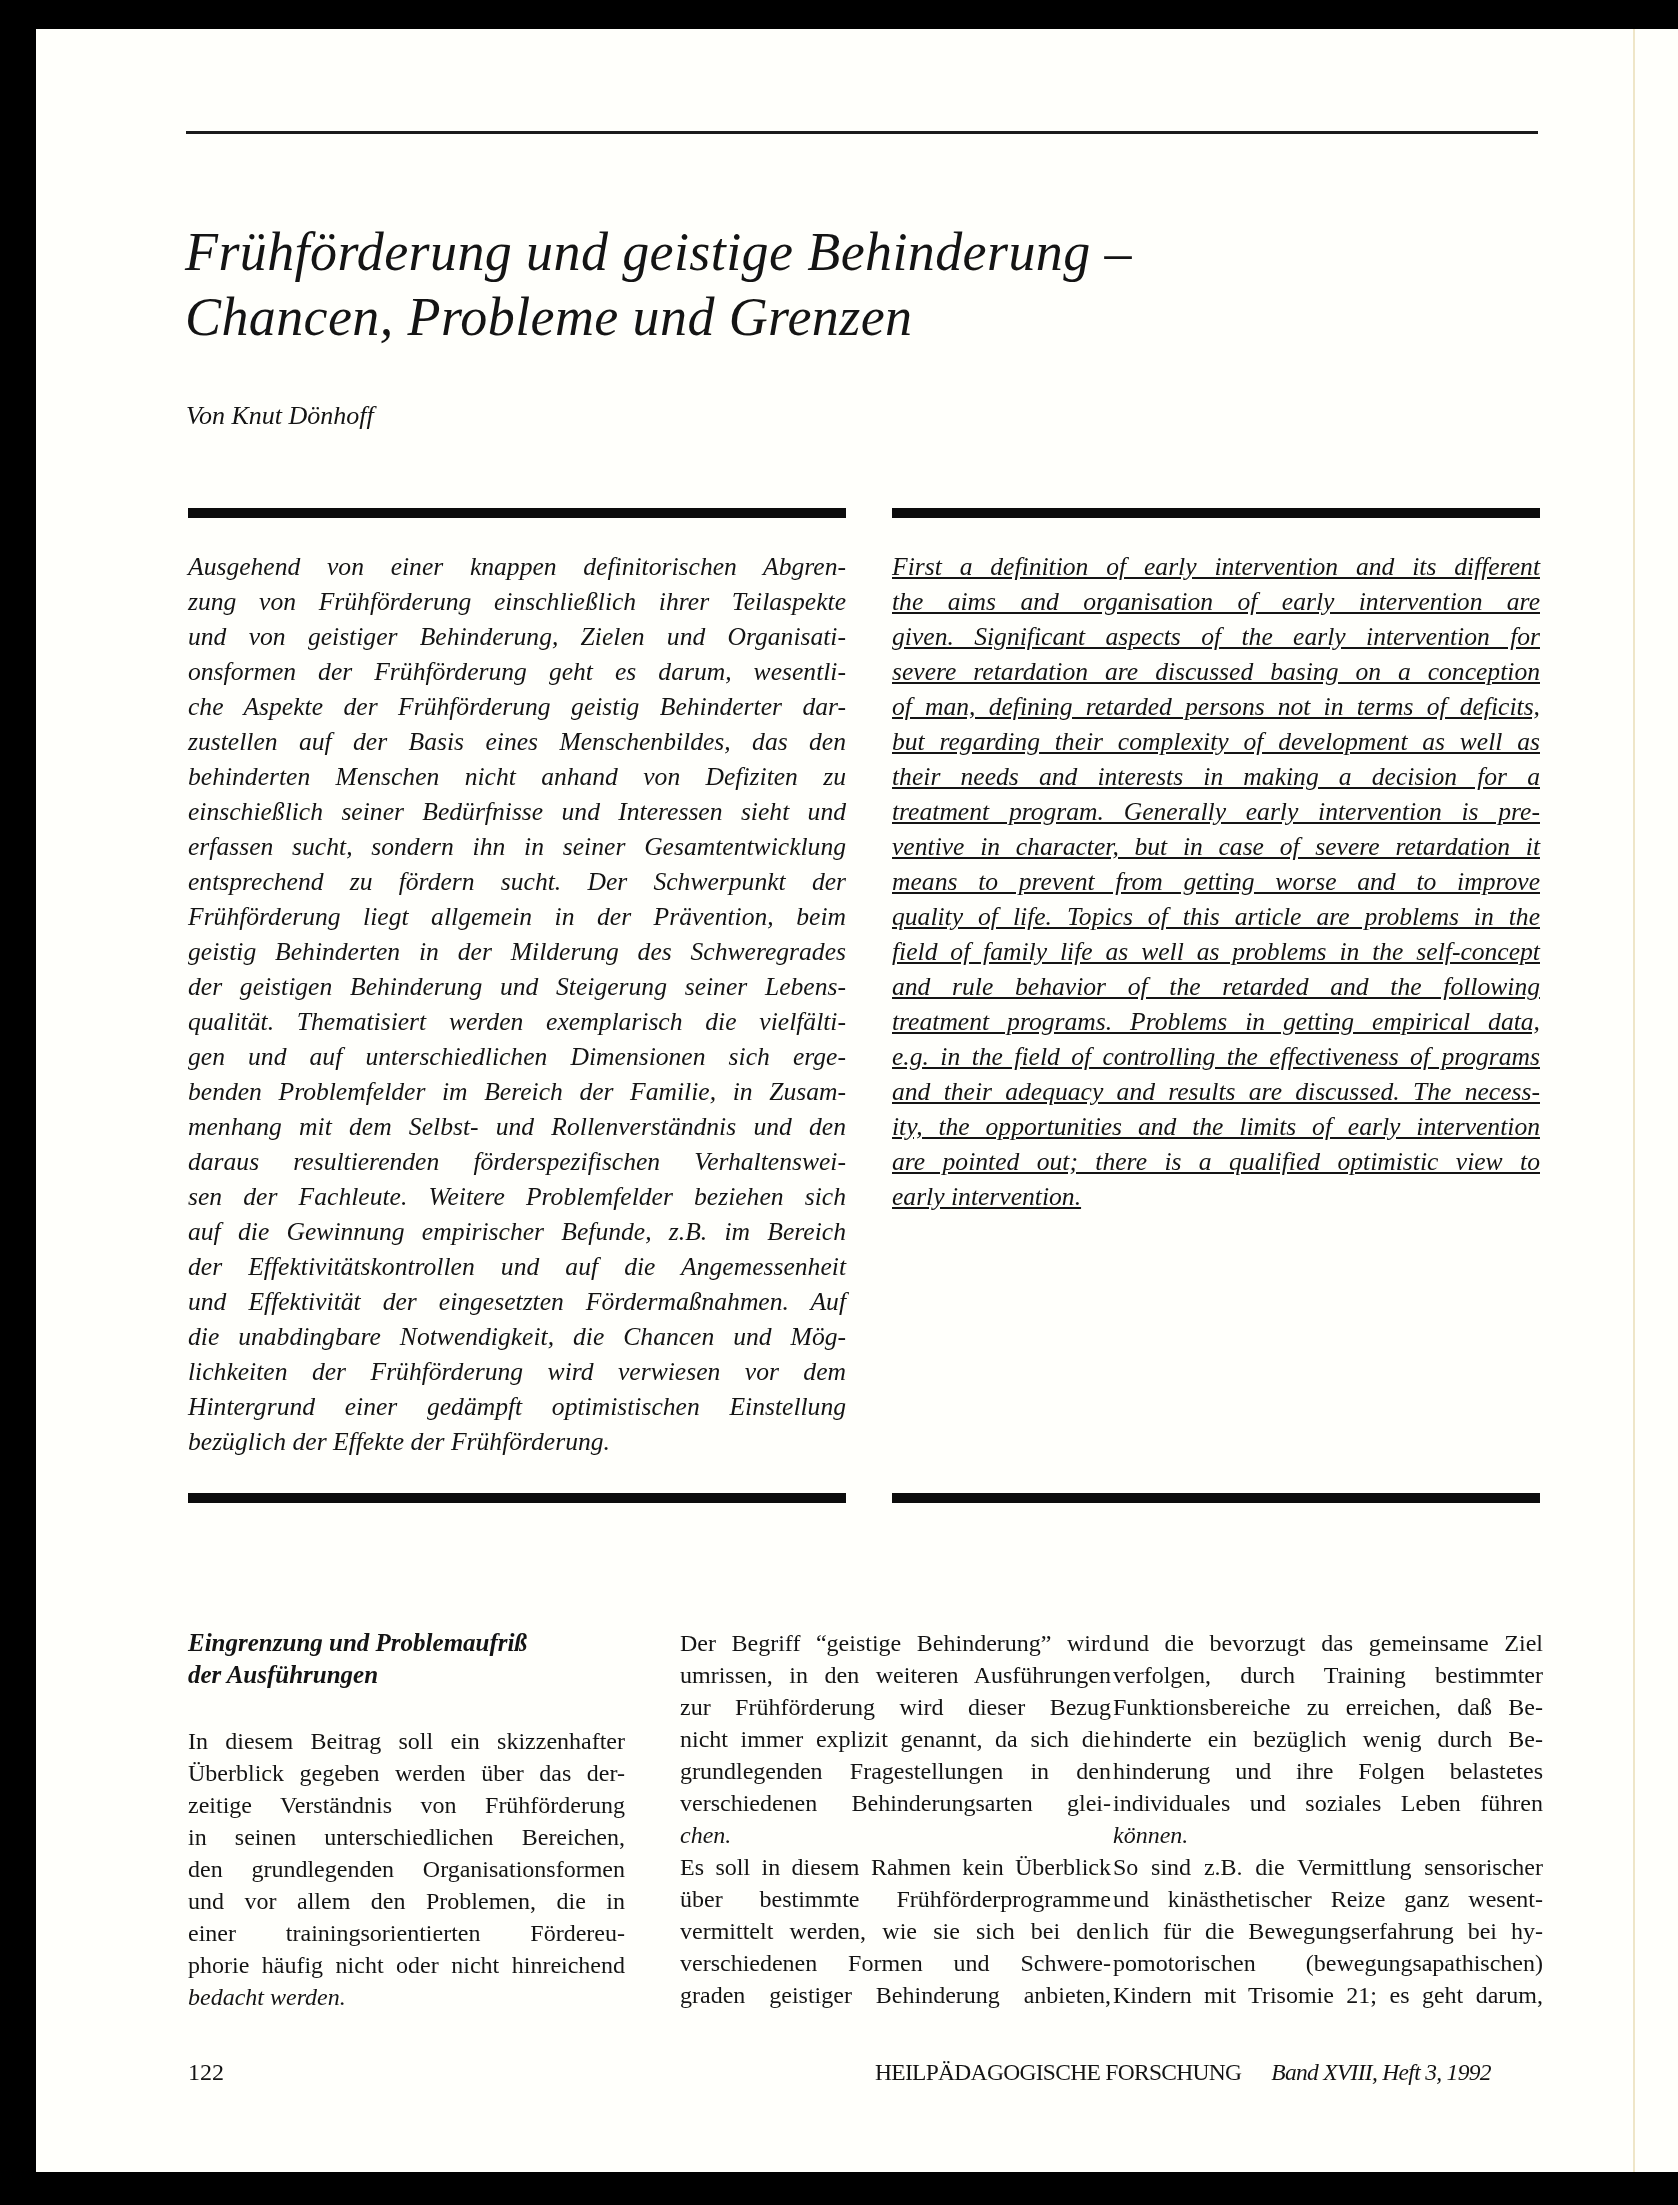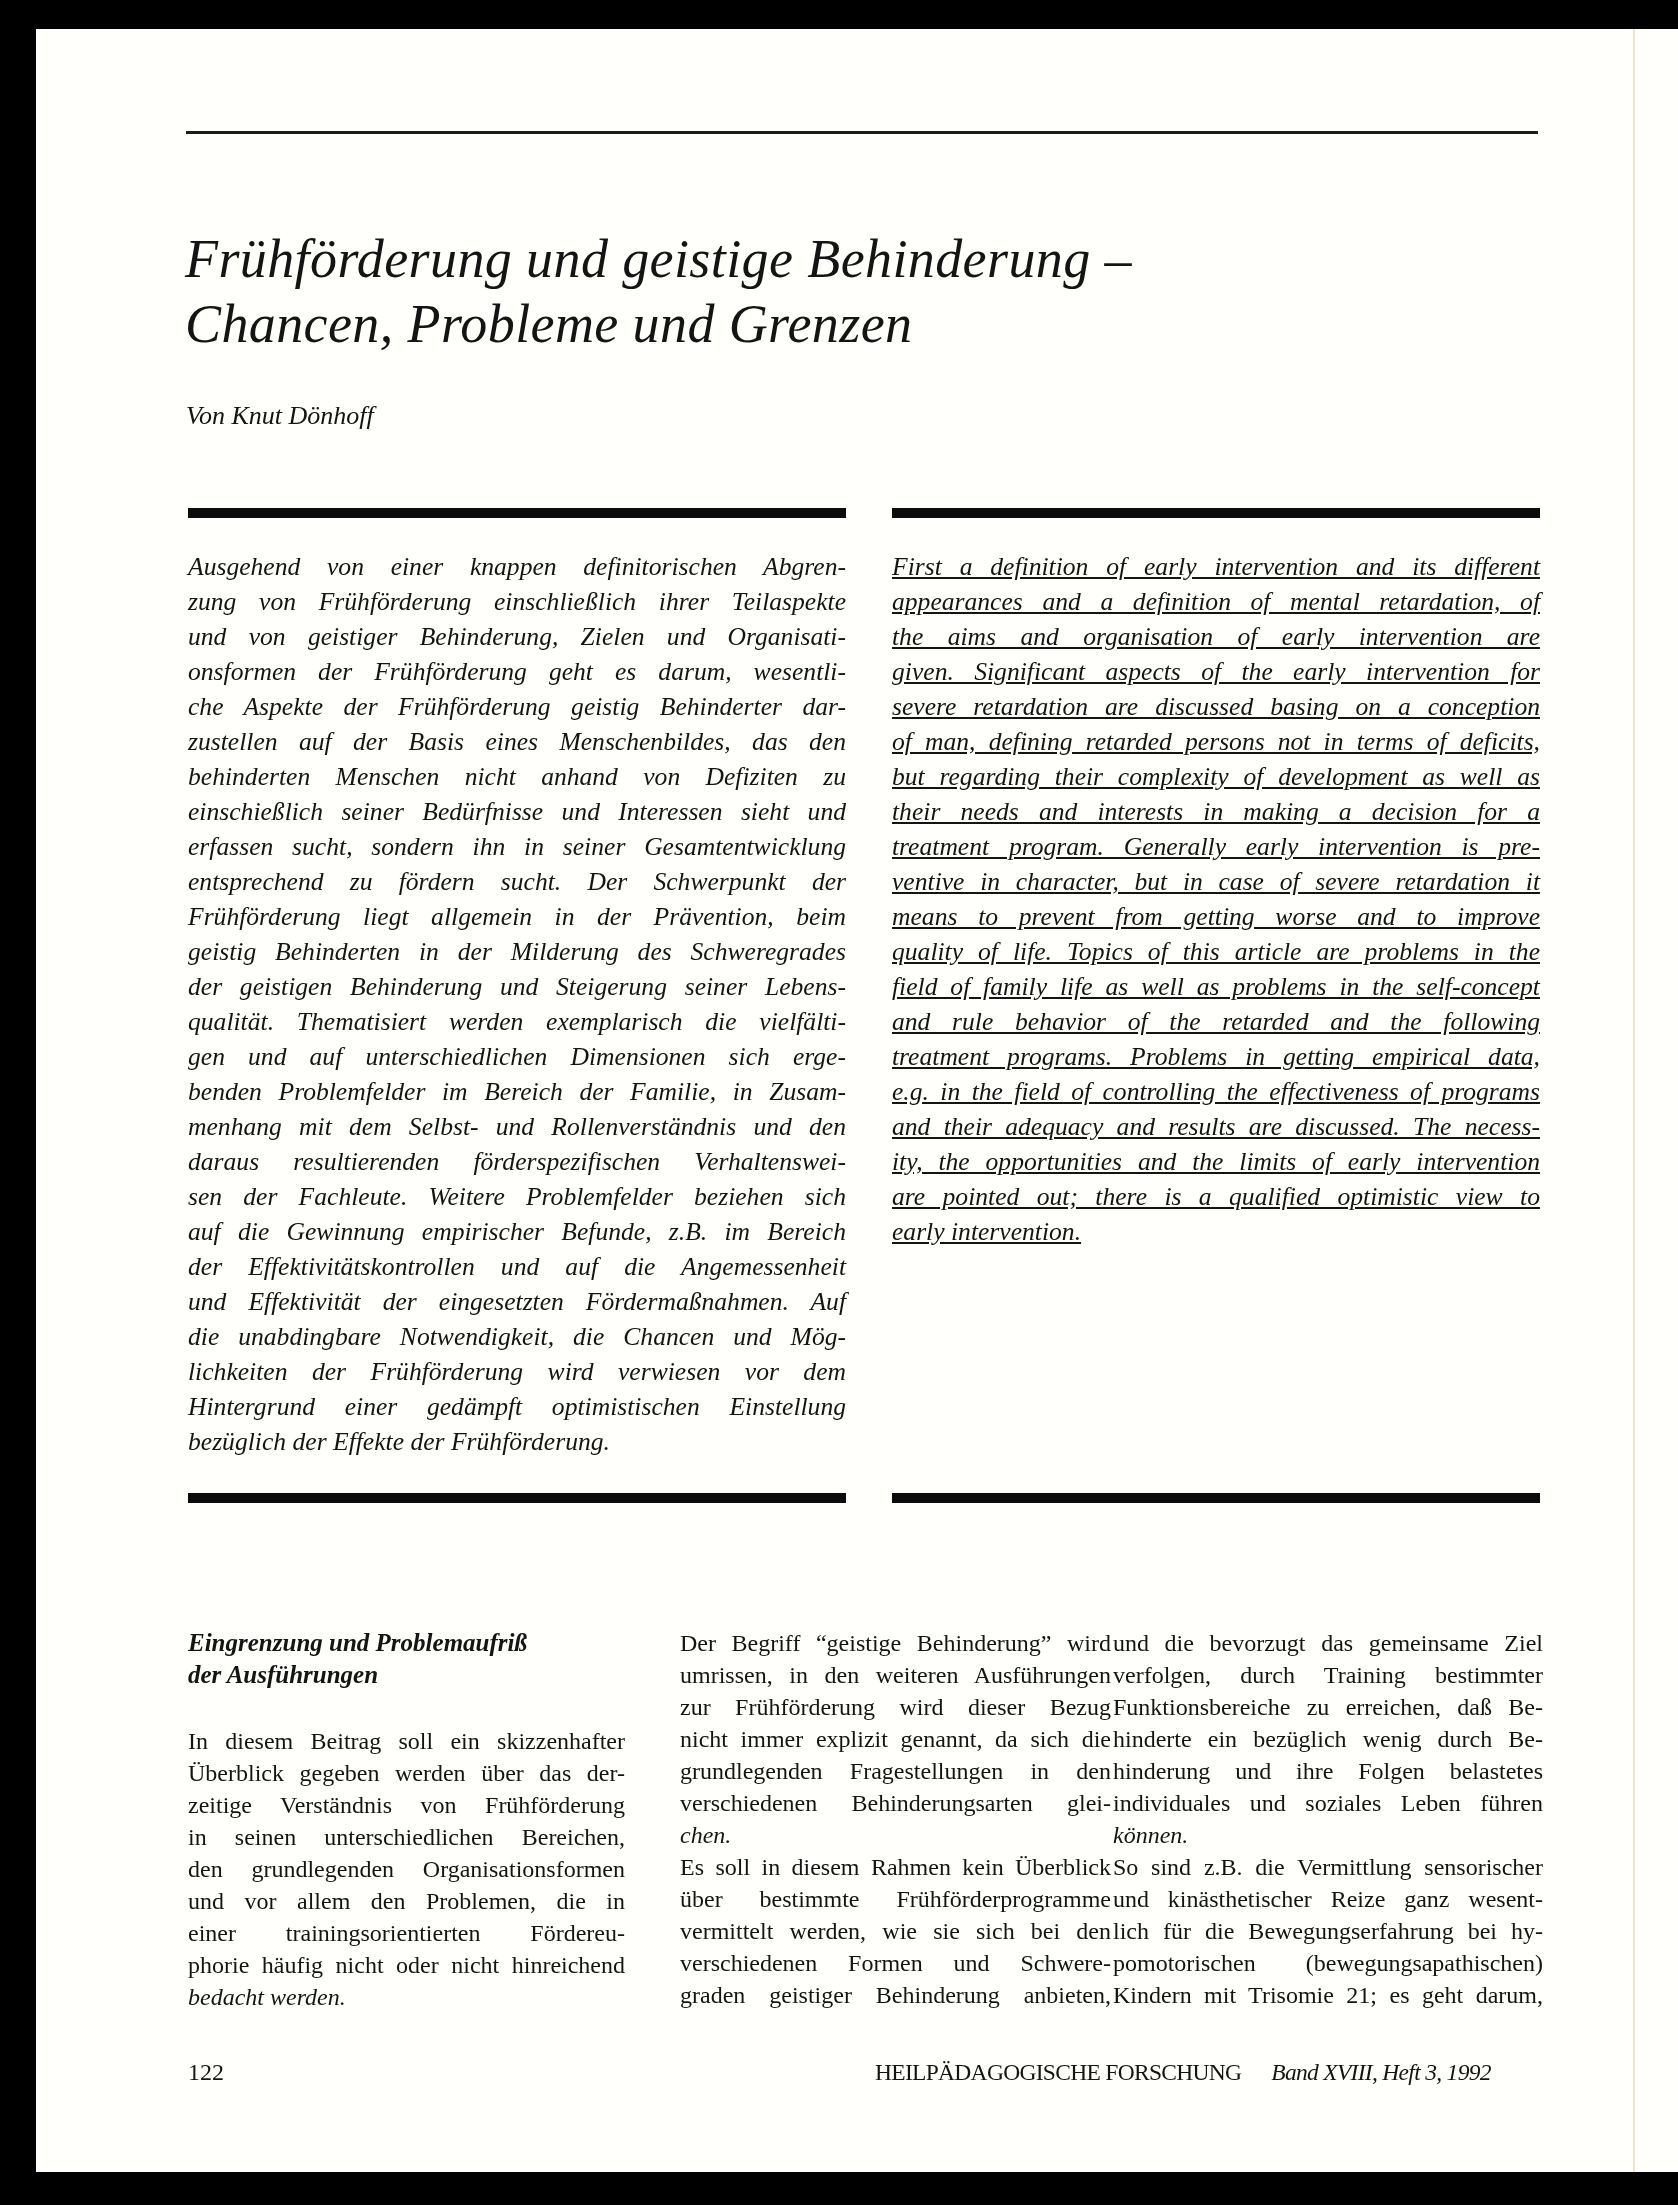--- a/index.html
+++ b/index.html
@@ -24,21 +24,21 @@
     background: #efe6c8;
   }
   .top-rule {
     position: absolute;
     left: 186px; top: 131px;
     width: 1352px; height: 3.4px;
     background: #1b1b1b;
   }
   .title {
     position: absolute;
-    left: 185px; top: 227px;
+    left: 185px; top: 220px;
     width: 1175px;
     font-style: italic;
     font-size: 54px;
     line-height: 65px;
     letter-spacing: 0.4px;
     margin: 0;
     font-weight: normal;
   }
   .title span { display: block; }
   .author {
@@ -146,21 +146,20 @@
     <span class="ln">auf die Gewinnung empirischer Befunde, z.B. im Bereich</span>
     <span class="ln">der Effektivitätskontrollen und auf die Angemessenheit</span>
     <span class="ln">und Effektivität der eingesetzten Fördermaßnahmen. Auf</span>
     <span class="ln">die unabdingbare Notwendigkeit, die Chancen und Mög-</span>
     <span class="ln">lichkeiten der Frühförderung wird verwiesen vor dem</span>
     <span class="ln">Hintergrund einer gedämpft optimistischen Einstellung</span>
     <span class="ln last">bezüglich der Effekte der Frühförderung.</span>
   </div>
 <div class="abstract en">
     <span class="ln">First a definition of early intervention and its different</span>
-    <span class="ln">appearances and a definition of mental retardation, of</span>
     <span class="ln">the aims and organisation of early intervention are</span>
     <span class="ln">given. Significant aspects of the early intervention for</span>
     <span class="ln">severe retardation are discussed basing on a conception</span>
     <span class="ln">of man, defining retarded persons not in terms of deficits,</span>
     <span class="ln">but regarding their complexity of development as well as</span>
     <span class="ln">their needs and interests in making a decision for a</span>
     <span class="ln">treatment program. Generally early intervention is pre-</span>
     <span class="ln">ventive in character, but in case of severe retardation it</span>
     <span class="ln">means to prevent from getting worse and to improve</span>
     <span class="ln">quality of life. Topics of this article are problems in the</span>

